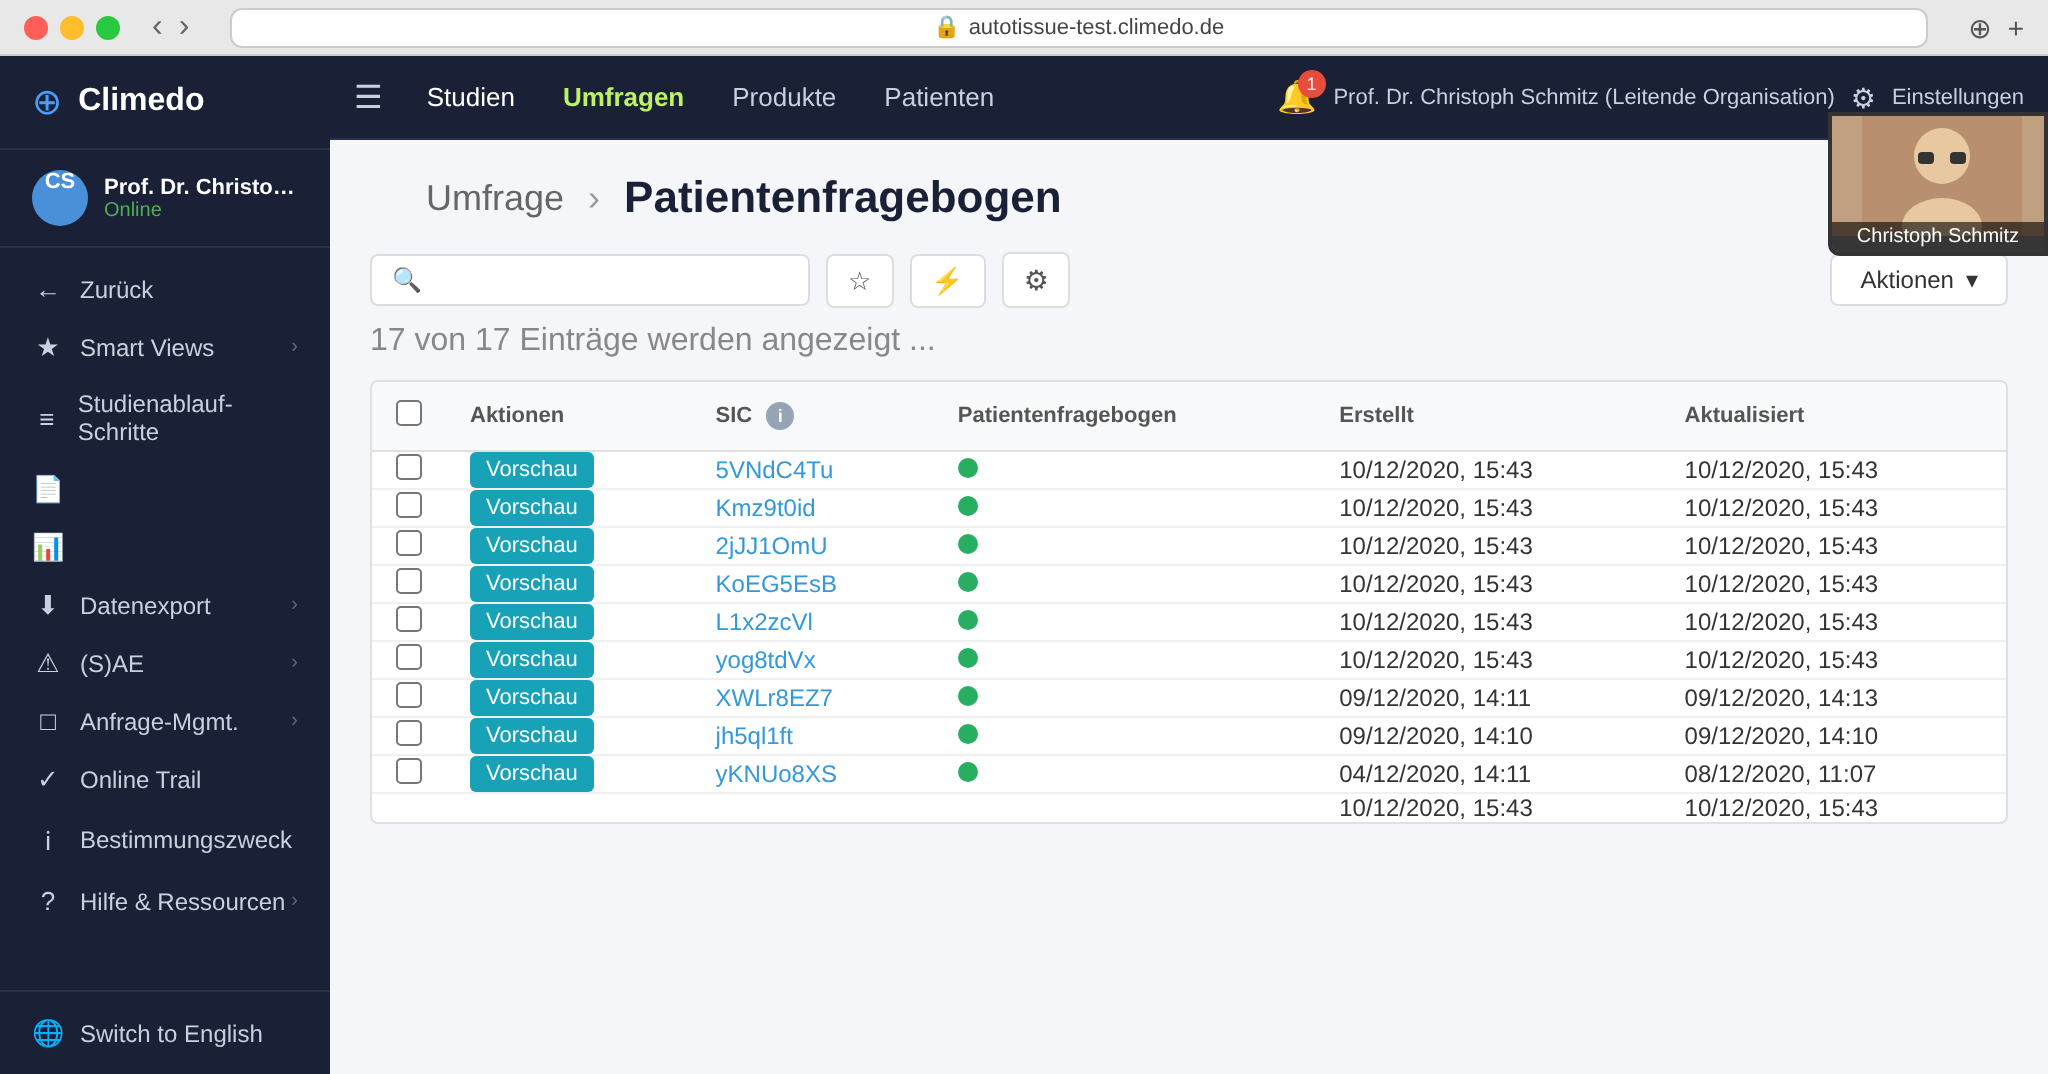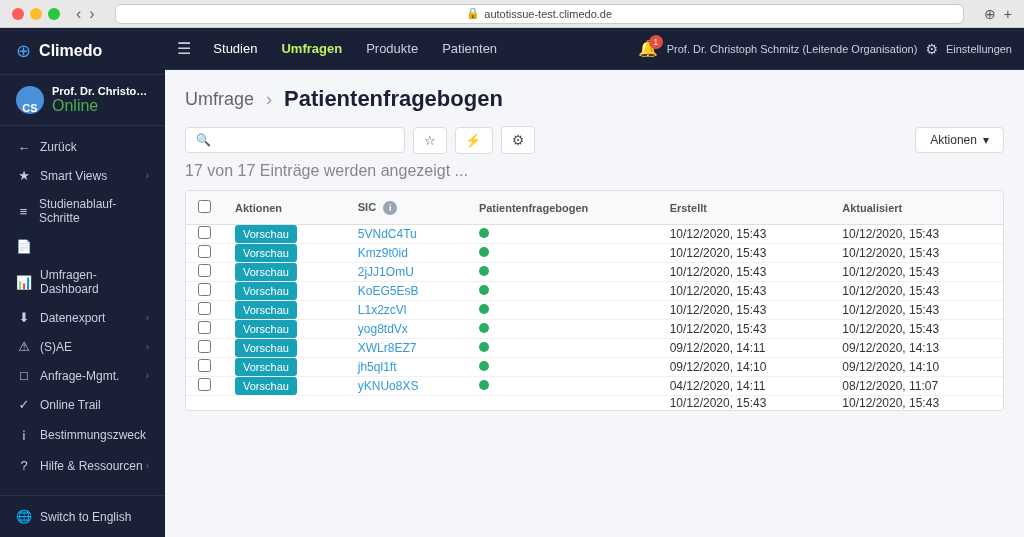--- a/index.html
+++ b/index.html
@@ -61,26 +61,26 @@
     .sidebar-user {
       padding: 10px 16px;
       display: flex;
       align-items: center;
       gap: 8px;
       border-bottom: 1px solid #2a3150;
     }
     .user-avatar {
       width: 28px; height: 28px; border-radius: 50%;
       background: #4a90d9;
-      display: flex; align-items: flex-end; justify-content: center;
+      display: flex; align-items: flex-start; justify-content: center;
       color: white; font-size: 11px; font-weight: 600; flex-shrink: 0;
     }
     .user-info { overflow: hidden; }
     .user-name { color: white; font-size: 11px; font-weight: 600; white-space: nowrap; overflow: hidden; text-overflow: ellipsis; }
-    .user-status { font-size: 16px; color: #4caf50; }
+    .user-status { font-size: 10px; color: #4caf50; }
 
     .sidebar-nav { flex: 1; overflow-y: auto; padding: 6px 0; }
     .nav-item {
       display: flex; align-items: center; justify-content: space-between;
       padding: 7px 16px;
       cursor: pointer;
       font-size: 12px;
       color: #c8d0e0;
       transition: background 0.1s;
     }
@@ -114,21 +114,21 @@
     .top-nav-link.active { color: white; }
     .top-nav-right { margin-left: auto; display: flex; align-items: center; gap: 8px; color: #c8d0e0; font-size: 12px; }
     .notification-badge {
       position: relative; display: inline-block;
     }
     .badge { position: absolute; top: -4px; right: -4px; background: #e74c3c; color: white; border-radius: 50%; width: 14px; height: 14px; font-size: 9px; display: flex; align-items: center; justify-content: center; }
 
     
     .page-content { flex: 1; overflow: auto; padding: 16px 20px; background: #f5f6fa; }
     .page-header { display: flex; align-items: center; gap: 8px; margin-bottom: 14px; }
-    .breadcrumb-text { color: #666; font-size: 18px; }
+    .breadcrumb-text { color: #666; font-size: 18px; margin-left: 28px; }
     .breadcrumb-sep { color: #999; font-size: 18px; margin: 0 4px; }
     .page-title { font-size: 22px; font-weight: 600; color: #1a2035; }
 
     
     .toolbar { display: flex; align-items: center; gap: 8px; margin-bottom: 8px; }
     .search-box {
       display: flex; align-items: center; gap: 6px;
       border: 1px solid #ddd; border-radius: 4px; background: white;
       padding: 5px 10px; flex: 0 0 220px;
     }
@@ -256,21 +256,20 @@
         </div>
       </div>
       <div class="nav-item">
         <div class="nav-item-left">
           <span class="nav-icon">📄</span>
         </div>
       </div>
       <div class="nav-item">
         <div class="nav-item-left">
           <span class="nav-icon">📊</span>
-          <span>Umfragen-Dashboard</span>
         </div>
       </div>
       <div class="nav-item">
         <div class="nav-item-left">
           <span class="nav-icon">⬇</span>
           <span>Datenexport</span>
         </div>
         <span class="nav-chevron">›</span>
       </div>
       <div class="nav-item">
@@ -538,13 +537,26 @@
     </td>
     <td>10/12/2020, 15:43</td>
     <td>10/12/2020, 15:43</td>
   </tr>
             </tbody>
         </table>
       </div>
     </div>
   </div>
 
+  <div class="profile-overlay">
+    <div class="person-canvas">
+
+      <svg width="80" height="60" viewBox="0 0 80 60">
+        <rect width="80" height="60" fill="#b89070"></rect>
+        <circle cx="40" cy="20" r="14" fill="#e8c8a0"></circle>
+        <ellipse cx="40" cy="55" rx="20" ry="14" fill="#e8c8a0"></ellipse>
+        <rect x="28" y="18" width="8" height="6" fill="#333" rx="2"></rect>
+        <rect x="44" y="18" width="8" height="6" fill="#333" rx="2"></rect>
+      </svg>
+    </div>
+    <div class="profile-name-tag">Christoph Schmitz</div>
+  </div>
 </div>
 
 </body></html>

